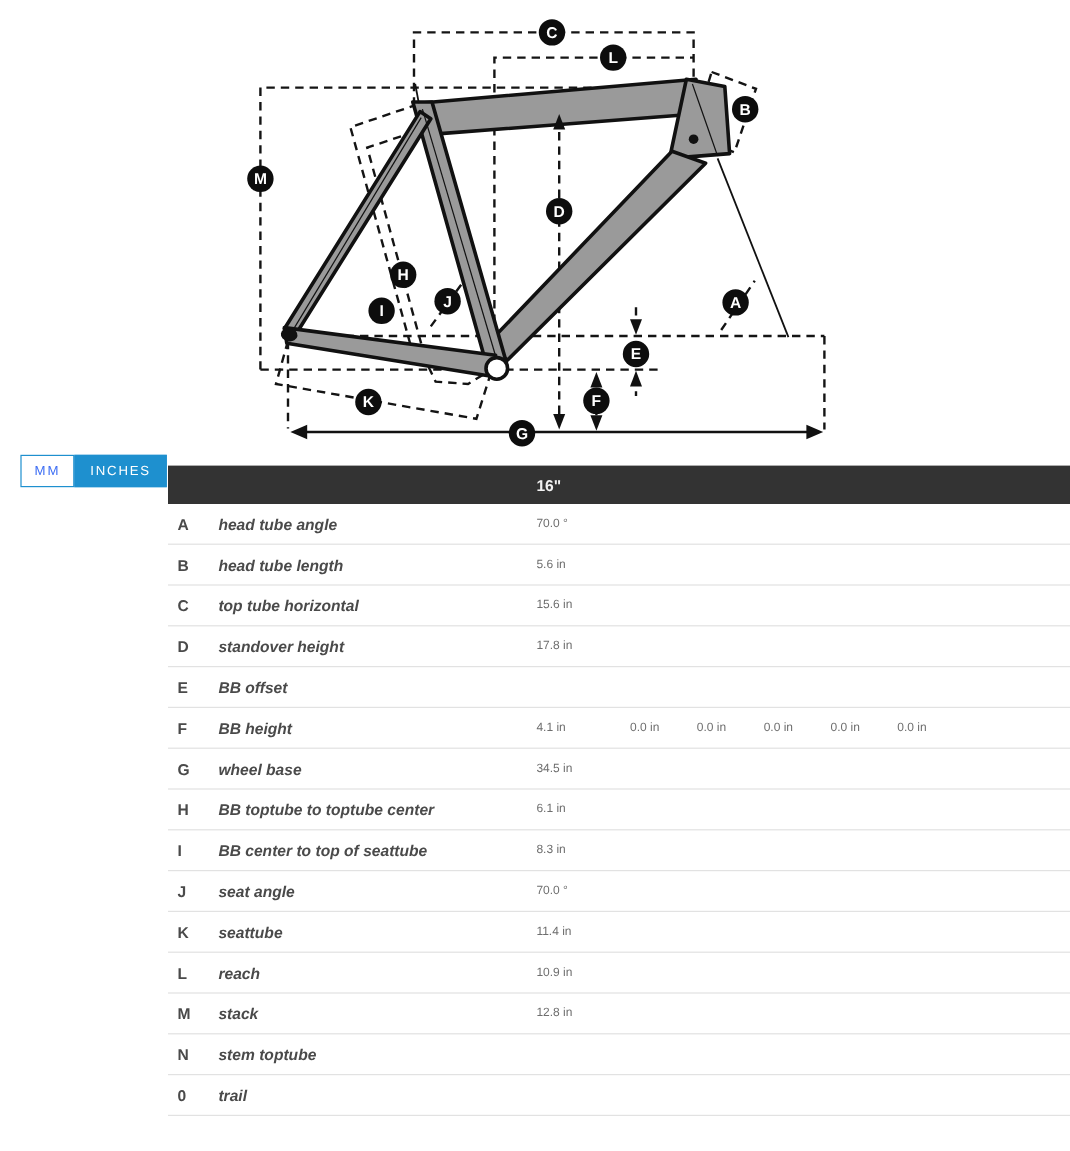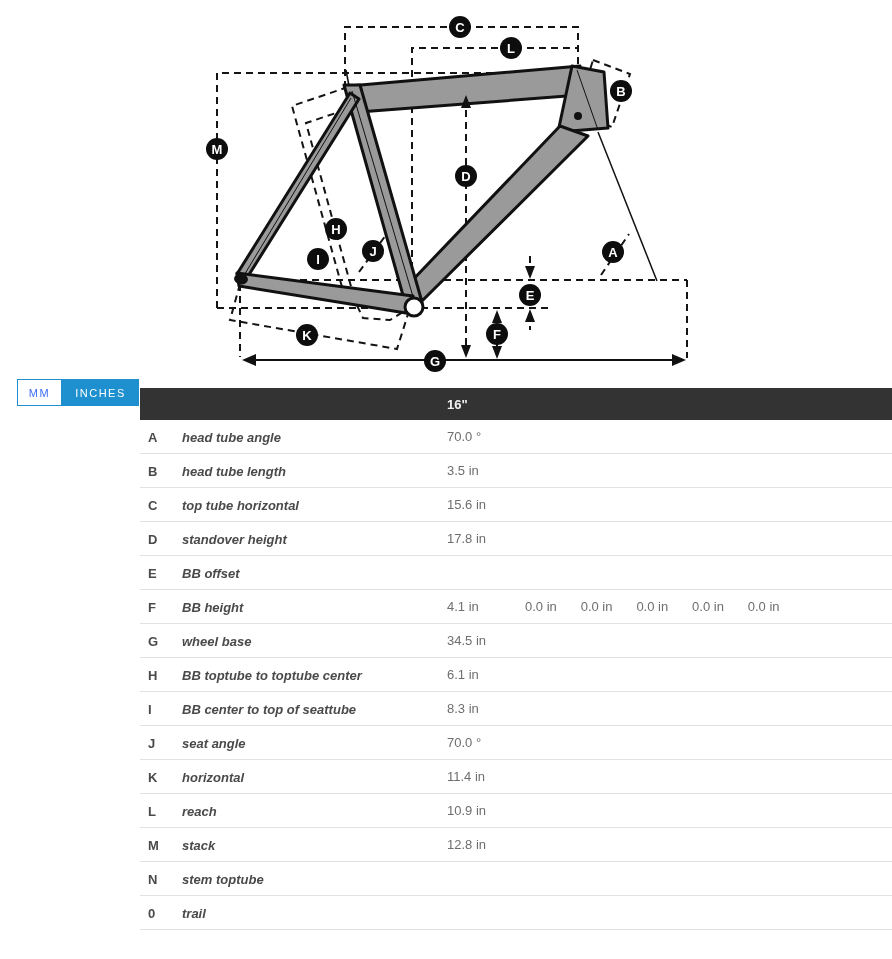--- a/index.html
+++ b/index.html
@@ -22,21 +22,21 @@
   
   .geo-table{position:absolute;left:140px;top:388px;width:752px;}
   .thead{height:32px;background:var(--table-header-bg,#333333);display:flex;align-items:center;}
   .size-h{margin-left:307px;color:#f2f2f2;font-weight:bold;font-size:13px;}
   .trow{position:relative;height:33px;border-bottom:1px solid var(--row-border,#e2e2e2);}
   .c-letter{position:absolute;left:8px;top:50%;transform:translateY(-50%);
             font-weight:bold;font-size:13px;color:var(--label-text,#4a4a4a);}
   .c-name{position:absolute;left:42px;top:50%;transform:translateY(-50%);
           font-weight:bold;font-size:13px;color:var(--label-text,#4a4a4a);font-style:italic;}
   .c-values{position:absolute;left:307px;top:0;height:100%;display:flex;align-items:center;}
-  .val{width:55.7px;flex:0 0 auto;font-size:13px;color:var(--value-text,#6e6e6e);white-space:nowrap;}
+  .val{width:55.7px;flex:0 0 auto;font-size:10px;color:var(--value-text,#6e6e6e);white-space:nowrap;}
   .val.first{width:78px;}
 </style>
 </head>
 <body>
 
 <div class="stage">
 
   <svg class="diagram" viewBox="0 0 892 375">
 
     <g stroke="#141414" stroke-width="2" fill="none" stroke-dasharray="7 5">
@@ -165,21 +165,21 @@
     <span class="c-name">head tube angle</span>
     <span class="c-values">
             <span class="val first">70.0 °</span>
           </span>
   </div>
 
   <div class="trow">
     <span class="c-letter">B</span>
     <span class="c-name">head tube length</span>
     <span class="c-values">
-            <span class="val first">3.5 in</span>
+            <span class="val first">5.6 in</span>
           </span>
   </div>
 
   <div class="trow">
     <span class="c-letter">C</span>
     <span class="c-name">top tube horizontal</span>
     <span class="c-values">
             <span class="val first">15.6 in</span>
           </span>
   </div>
@@ -238,21 +238,21 @@
   <div class="trow">
     <span class="c-letter">J</span>
     <span class="c-name">seat angle</span>
     <span class="c-values">
             <span class="val first">70.0 °</span>
           </span>
   </div>
 
   <div class="trow">
     <span class="c-letter">K</span>
-    <span class="c-name">horizontal</span>
+    <span class="c-name">seattube</span>
     <span class="c-values">
             <span class="val first">11.4 in</span>
           </span>
   </div>
 
   <div class="trow">
     <span class="c-letter">L</span>
     <span class="c-name">reach</span>
     <span class="c-values">
             <span class="val first">10.9 in</span>

